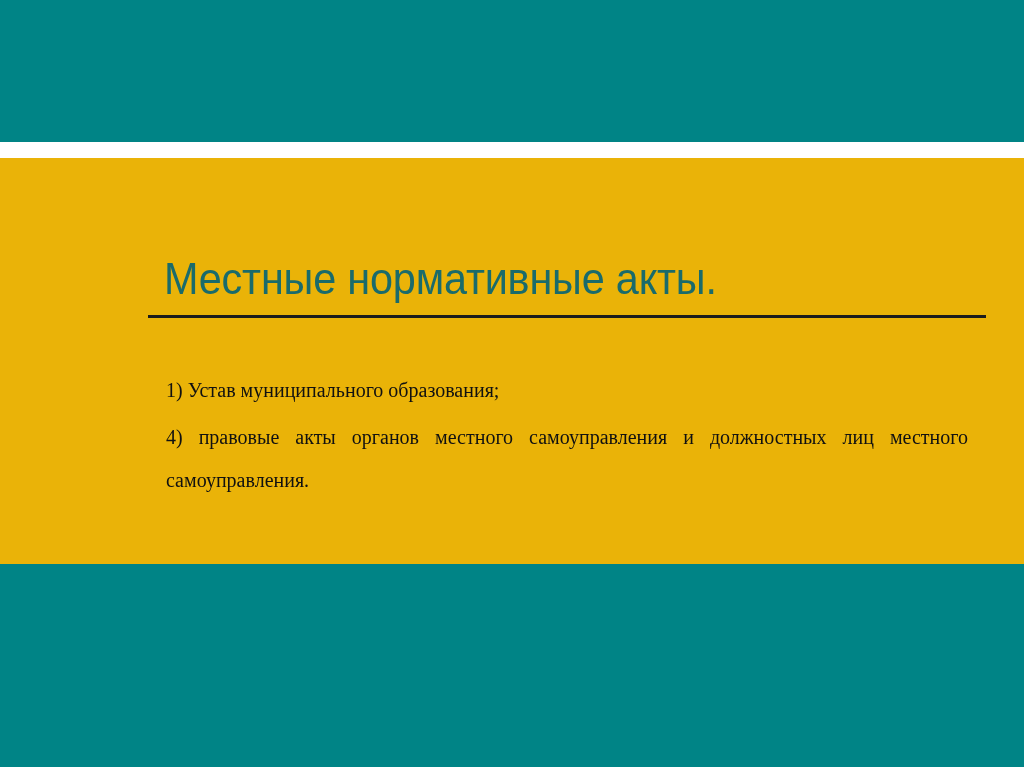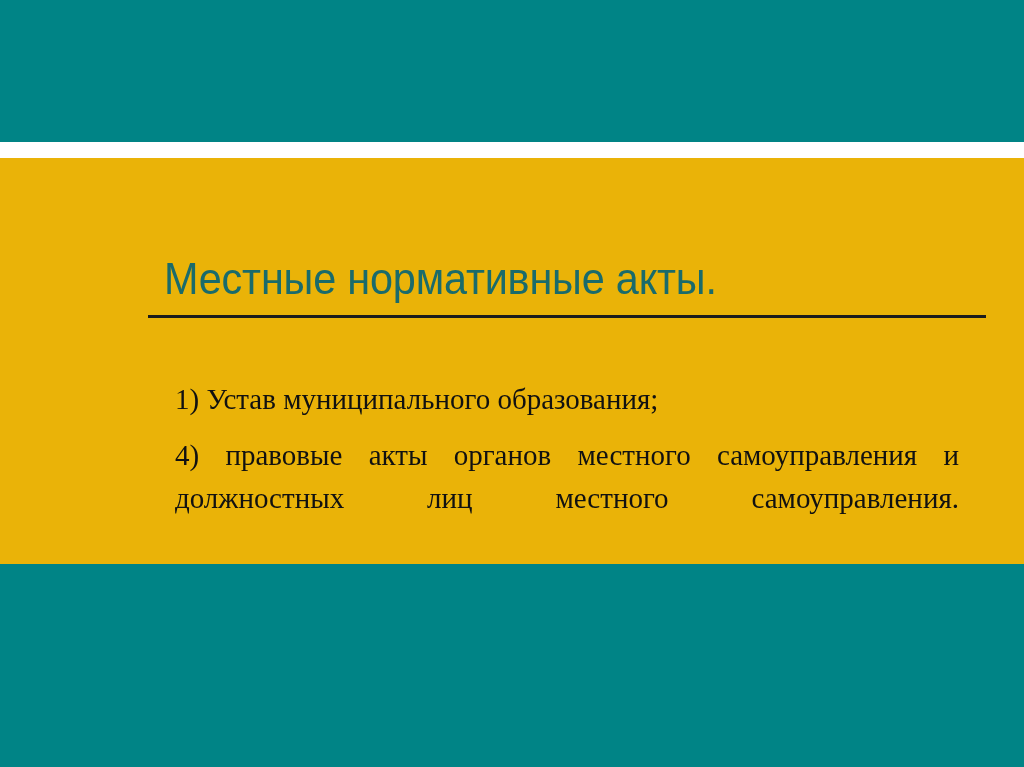--- a/index.html
+++ b/index.html
@@ -75,26 +75,26 @@
 
   .body-block {
     position: absolute;
     left: 162px;
     top: 207px;
     width: 810px;
   }
 
   .list-item {
     font-family: "Liberation Serif", "DejaVu Serif", serif;
-    font-size: 29px;
+    font-size: 20px;
     line-height: 43px;
     color: #111111;
     text-align: justify;
     text-justify: inter-word;
-    margin: 13px;
+    margin: 4px;
   }
 
   .list-item.item-1 {
     text-align: left;
   }
 
   .list-item.item-2 {
     text-align: justify;
   }
   

